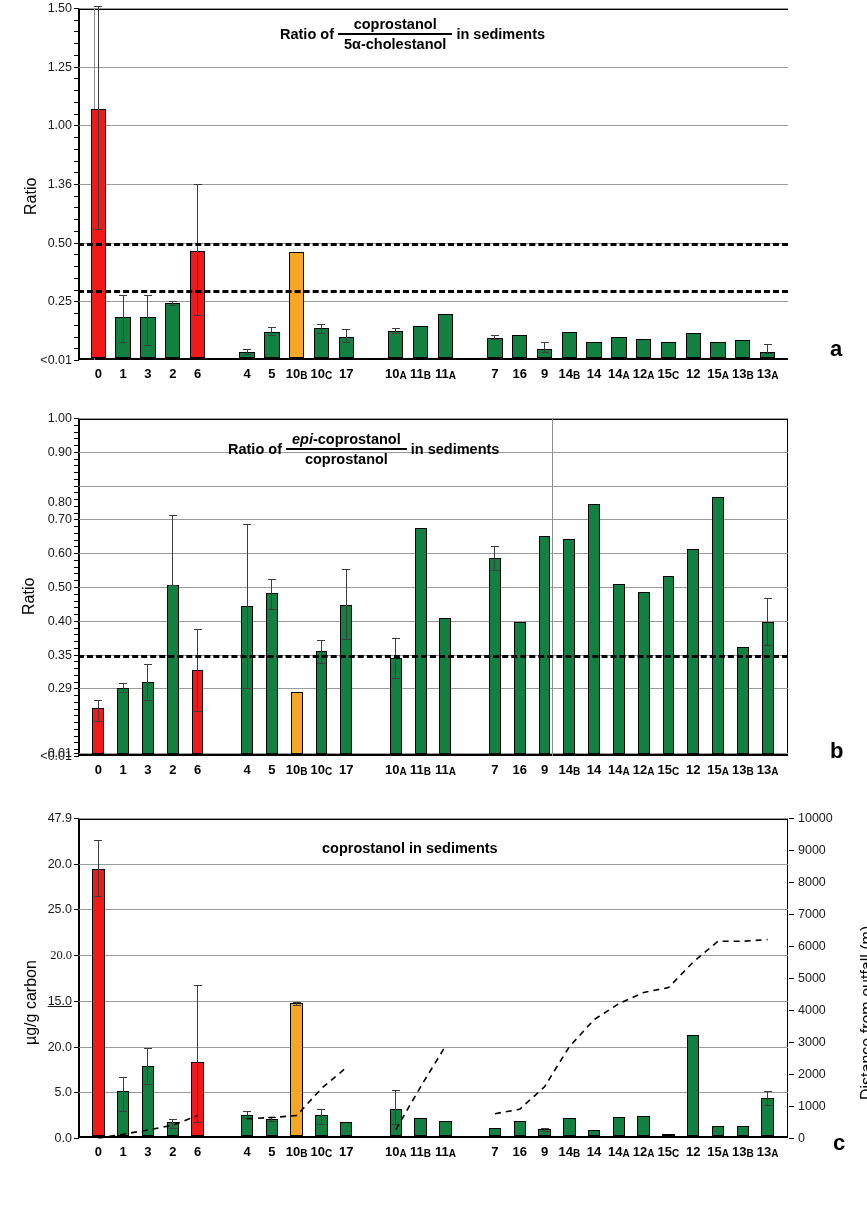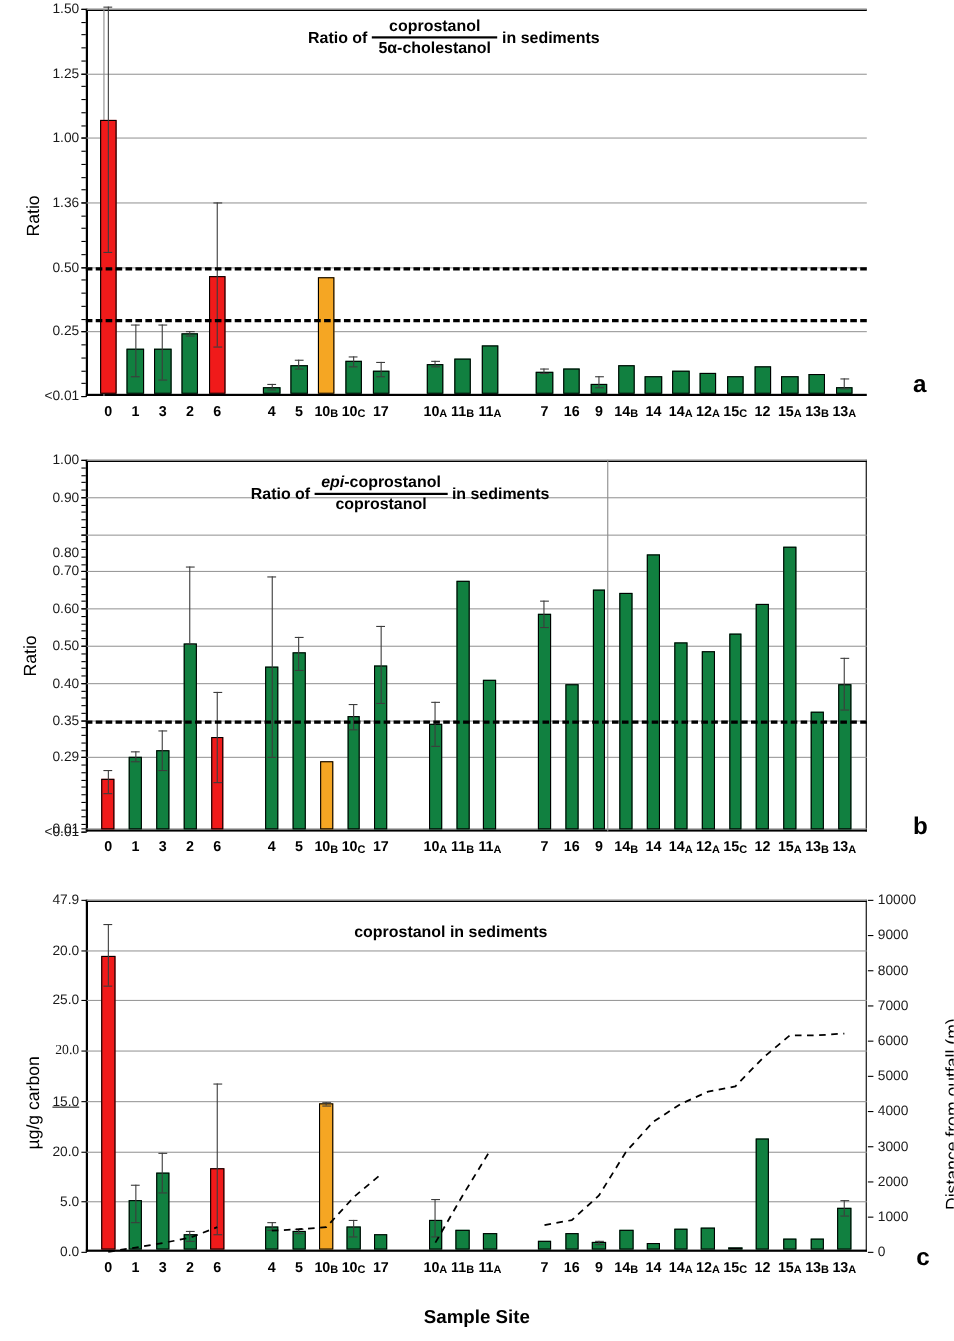--- a/index.html
+++ b/index.html
@@ -480,21 +480,20 @@
         <div class="ecap" style="left: 685.607px; width: 8px; top: 287.086px;"></div>
         <svg class="distline" width="710" height="320">
           <path d="M20.4,320.0 L45.2,316.2 L70.0,312.0 L94.8,307.2 L119.5,297.6 " fill="none" stroke="#000" stroke-width="1.6" stroke-dasharray="6,5"></path>
           <path d="M169.1,300.8 L193.9,299.5 L218.7,297.6 L243.5,270.4 L268.3,249.6 " fill="none" stroke="#000" stroke-width="1.6" stroke-dasharray="6,5"></path>
           <path d="M317.8,311.7 L342.6,268.8 L367.4,228.2 " fill="none" stroke="#000" stroke-width="1.6" stroke-dasharray="6,5"></path>
           <path d="M417.0,295.7 L441.8,291.2 L466.5,268.8 L491.3,228.8 L516.1,201.6 L540.9,185.6 L565.7,174.4 L590.5,169.6 L615.3,144.0 L640.0,123.2 L664.8,123.2 L689.6,121.6 " fill="none" stroke="#000" stroke-width="1.6" stroke-dasharray="6,5"></path>
         </svg>
       </div>
     <div class="chart-title" style="left:322px;top:40px;">coprostanol in sediments</div>
     <div class="panel-letter" style="left:833px;top:330px;">c</div>
-    <div class="xaxis-title" style="left:0;top:388px;">Sample Site</div>
   <div class="ytick" style="top: 338px; left: 20px; width: 52px;">0.0</div>
       <div class="ytickmark" style="top: 338px; left: 74px;"></div>
       <div class="ytick" style="top: 292.286px; left: 20px; width: 52px;">5.0</div>
       <div class="ytickmark" style="top: 292.286px; left: 74px;"></div>
       <div class="ytick" style="top: 246.571px; left: 20px; width: 52px;">20.0</div>
       <div class="ytickmark" style="top: 246.571px; left: 74px;"></div>
       <div class="ytick" style="top: 200.857px; left: 20px; width: 52px; text-decoration: underline;">15.0</div>
       <div class="ytickmark" style="top: 200.857px; left: 74px;"></div>
       <div class="ytick" style="top: 155.143px; left: 20px; width: 52px; font-family: Liberation Serif, serif;">20.0</div>
       <div class="ytickmark" style="top: 155.143px; left: 74px;"></div>

